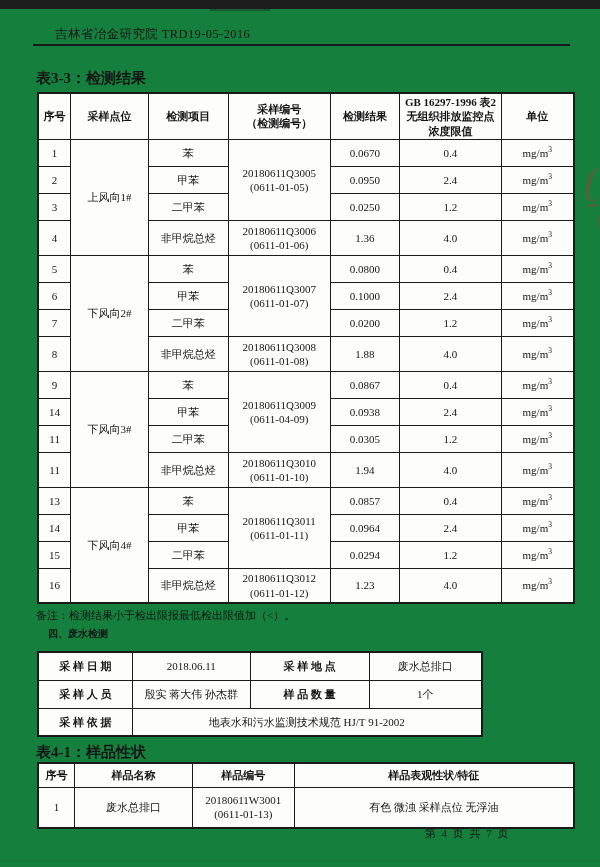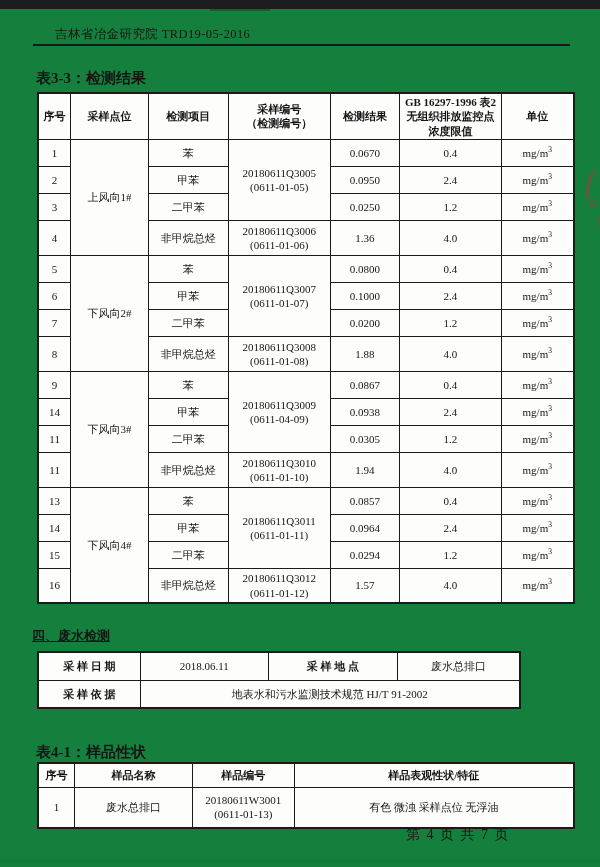--- a/index.html
+++ b/index.html
@@ -6,35 +6,35 @@
   .page{position:relative;width:600px;height:867px;background:#15803d;overflow:hidden;
         font-family:"Liberation Serif","DejaVu Serif",serif;color:#151515;}
   .scan-strip{position:absolute;top:0;left:0;width:600px;height:9px;background:#1d1d1d;}
   .scan-strip:after{content:"";position:absolute;left:210px;top:9px;width:60px;height:2px;background:#1d1d1d;opacity:.35;}
   .hdr-left{position:absolute;left:55px;top:26px;font-size:12.5px;letter-spacing:.4px;white-space:nowrap;}
   .hdr-right{position:absolute;right:30px;top:27px;font-size:12px;white-space:nowrap;}
   .hdr-rule{position:absolute;left:33px;top:44px;width:537px;height:2px;background:#191919;}
   .cap{position:absolute;left:36px;font-weight:bold;font-size:15px;white-space:nowrap;}
   .cap3{top:69px;}
   .cap4{top:743px;}
-  .sec-title{position:absolute;left:32px;top:627px;font-weight:bold;font-size:13px;white-space:nowrap;text-decoration:underline;}
+  .sec-title{position:absolute;left:48px;top:627px;font-weight:bold;font-size:10px;white-space:nowrap;}
   .note{position:absolute;left:36px;top:608px;font-size:11px;white-space:nowrap;}
-  .footer{position:absolute;right:90px;top:826px;font-size:14px;letter-spacing:1.5px;white-space:nowrap;}
+  .footer{position:absolute;right:90px;top:826px;font-size:11px;letter-spacing:1.5px;white-space:nowrap;}
   table.t{position:absolute;border-collapse:collapse;table-layout:fixed;border:2px solid #1a1a1a;background:#fdfdfc;}
   .t th,.t td{border:1px solid #1a1a1a;text-align:center;vertical-align:middle;padding:1px 2px;
               font-size:11px;line-height:1.3;overflow:hidden;}
   .t th{font-weight:bold;}
   .t3{left:37px;top:92px;width:538px;}
   .t3 thead tr{height:46px;}
   .t3 tbody tr{height:27px;}
   .t3 tbody tr.tall{height:35px;}
   .limit-head{font-size:10.5px;line-height:1.25;}
   .samp{font-size:10.5px;line-height:1.25;}
   sup{font-size:7.5px;line-height:0;}
-  .tinfo{left:37px;top:651px;width:484px;}
+  .tinfo{left:37px;top:651px;width:446px;}
   .tinfo tr{height:28px;}
   .tinfo .lbl{font-weight:bold;}
   .t4{left:37px;top:762px;width:538px;}
   .t4 thead tr{height:24px;}
   .t4 tbody tr{height:41px;}
   .redmark{position:absolute;}
   .rm1{right:-3px;top:168px;width:13px;height:32px;border-left:3px solid rgba(186,48,62,.55);
        border-bottom:2px solid rgba(186,48,62,.35);transform:rotate(14deg);border-radius:45%;}
   .rm2{right:3px;top:204px;width:9px;height:3px;background:rgba(186,48,62,.35);transform:rotate(-10deg);}
   .rm3{right:0px;top:214px;width:6px;height:13px;border-right:2px solid rgba(186,48,62,.32);transform:rotate(12deg);}
@@ -218,45 +218,52 @@
         <td>1.2</td>
         <td><span>mg/m</span><sup>3</sup></td>
       </tr>
       <tr class="tall">
         <td>16</td>
         <td>非甲烷总烃</td>
         <td class="samp">
           <div>20180611Q3012</div>
           <div>(0611-01-12)</div>
         </td>
-        <td>1.57</td>
+        <td>1.23</td>
         <td>4.0</td>
         <td><span>mg/m</span><sup>3</sup></td>
       </tr>
     </tbody>
   </table>
 
+  <div class="note">备注：检测结果小于检出限报最低检出限值加（&lt;）。</div>
 
   <div class="sec-title">四、废水检测</div>
 
   <table class="t tinfo">
     <colgroup>
       <col style="width:21.2%">
         <col style="width:26.6%">
         <col style="width:26.8%">
         <col style="width:25.4%">
     </colgroup>
     <tbody>
       <tr>
         <td class="lbl">采 样 日 期</td>
         <td>2018.06.11</td>
         <td class="lbl">采 样 地 点</td>
         <td>废水总排口</td>
       </tr>
       <tr>
+        <td class="lbl">采 样 人 员</td>
+        <td>殷实 蒋大伟 孙杰群</td>
+        <td class="lbl">样 品 数 量</td>
+        <td>1个</td>
+      </tr>
+      <tr>
         <td class="lbl">采 样 依 据</td>
         <td colspan="3">地表水和污水监测技术规范 HJ/T 91-2002</td>
       </tr>
     </tbody>
   </table>
 
   <div class="cap cap4">表4-1：样品性状</div>
 
   <table class="t t4">
     <colgroup>

